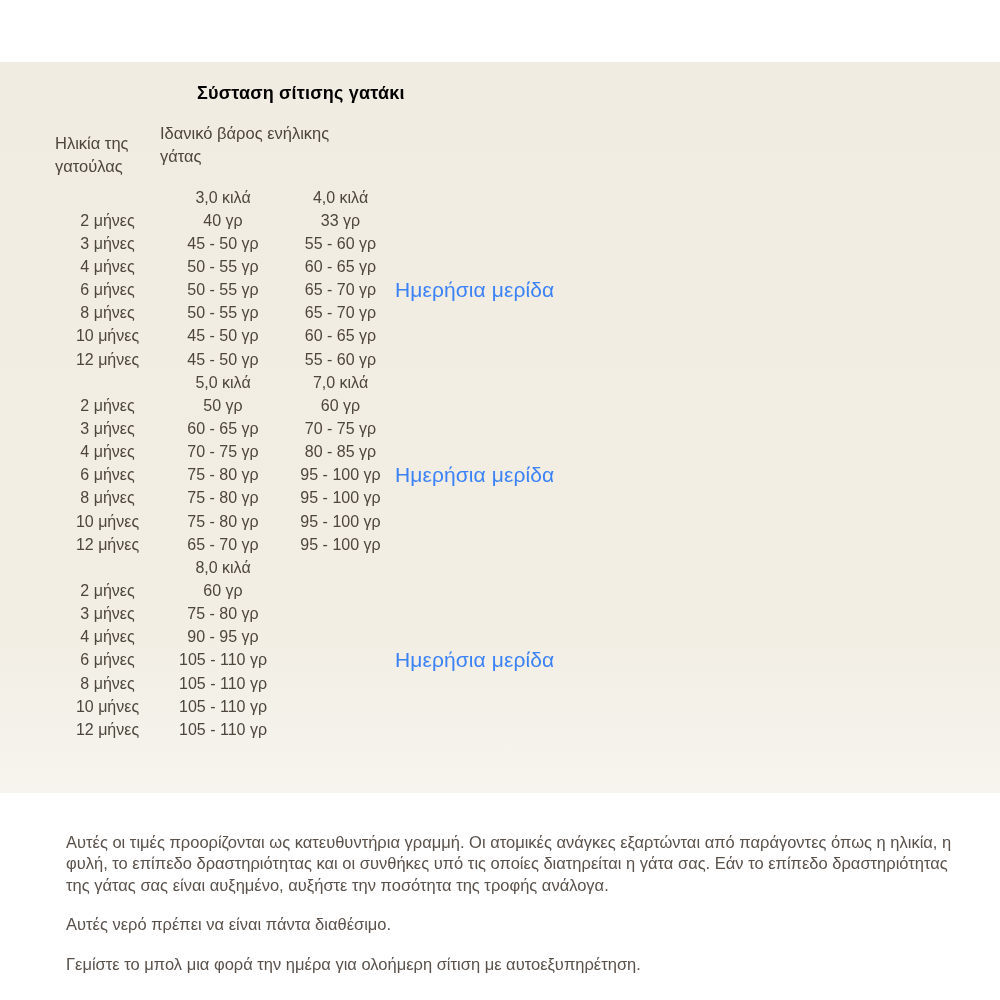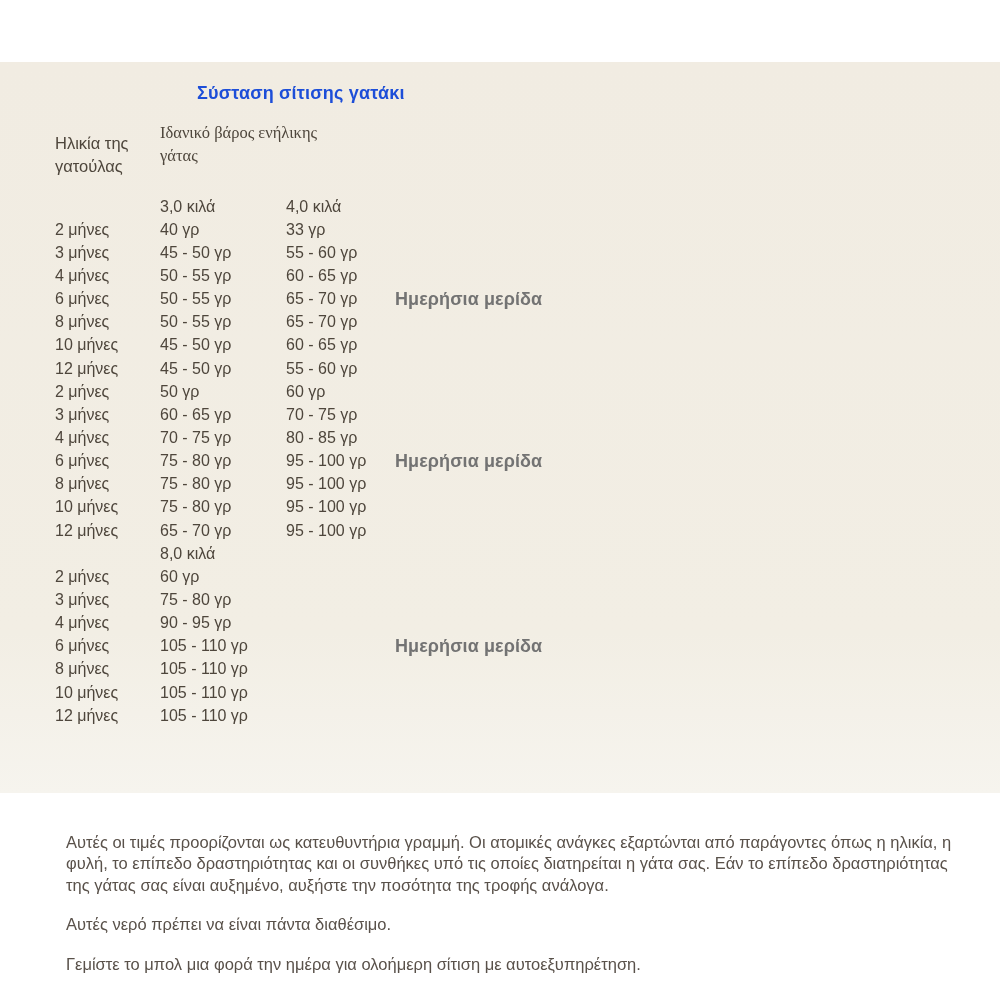--- a/index.html
+++ b/index.html
@@ -7,42 +7,42 @@
     width:1000px;height:1000px;position:relative;background:#ffffff;
     font-family:"Liberation Sans",sans-serif;
     -webkit-font-smoothing:antialiased;
   }
   .panel{
     position:absolute;left:0;top:62px;width:1000px;height:731px;
     background:linear-gradient(180deg,#f1ece2 0%,#f2eee4 78%,#f6f4ee 100%);
   }
   .title{
     position:absolute;left:197px;top:83px;margin:0;
-    font-size:18px;font-weight:700;color:#1d4ed8;letter-spacing:.2px;
+    font-size:18px;font-weight:700;color:#000000;letter-spacing:.2px;
   }
   .age-header{
     position:absolute;left:55px;top:132px;width:100px;
     font-size:16.5px;line-height:22.5px;color:#4e463c;
   }
   .weight-header{
     position:absolute;left:160px;top:122px;width:195px;
-    font-size:16.5px;line-height:22.5px;color:#4e463c;font-family:Liberation Serif, serif;
+    font-size:16.5px;line-height:22.5px;color:#4e463c;
   }
   .table{
-    position:absolute;left:55px;top:195px;
+    position:absolute;left:55px;top:186px;text-align:center;
   }
   .trow{
     display:flex;height:23.15px;align-items:center;
     font-size:16px;color:#4e463c;white-space:nowrap;
   }
   .c{display:block}
   .c.age{width:105px}
   .c.v1{width:126px}
   .c.v2{width:109px}
-  .c.note{font-weight:700;color:#737373;font-size:18px;letter-spacing:.1px}
+  .c.note{font-weight:400;color:#3b82f6;font-size:21px;letter-spacing:.1px}
   .notes{
     position:absolute;left:48px;top:814px;width:940px;
     font-size:16.5px;line-height:21.4px;color:#59514a;
   }
   .notes p{margin:18px}
 </style>
 </head>
 <body>
 
 <div class="panel"></div>
@@ -89,20 +89,25 @@
     <span class="c age">10 μήνες</span>
     <span class="c v1">45 - 50 γρ</span>
     <span class="c v2">60 - 65 γρ</span>
   </div>
   <div class="trow">
     <span class="c age">12 μήνες</span>
     <span class="c v1">45 - 50 γρ</span>
     <span class="c v2">55 - 60 γρ</span>
   </div>
 
+  <div class="trow head">
+    <span class="c age"></span>
+    <span class="c v1">5,0 κιλά</span>
+    <span class="c v2">7,0 κιλά</span>
+  </div>
   <div class="trow">
     <span class="c age">2 μήνες</span>
     <span class="c v1">50 γρ</span>
     <span class="c v2">60 γρ</span>
   </div>
   <div class="trow">
     <span class="c age">3 μήνες</span>
     <span class="c v1">60 - 65 γρ</span>
     <span class="c v2">70 - 75 γρ</span>
   </div>

